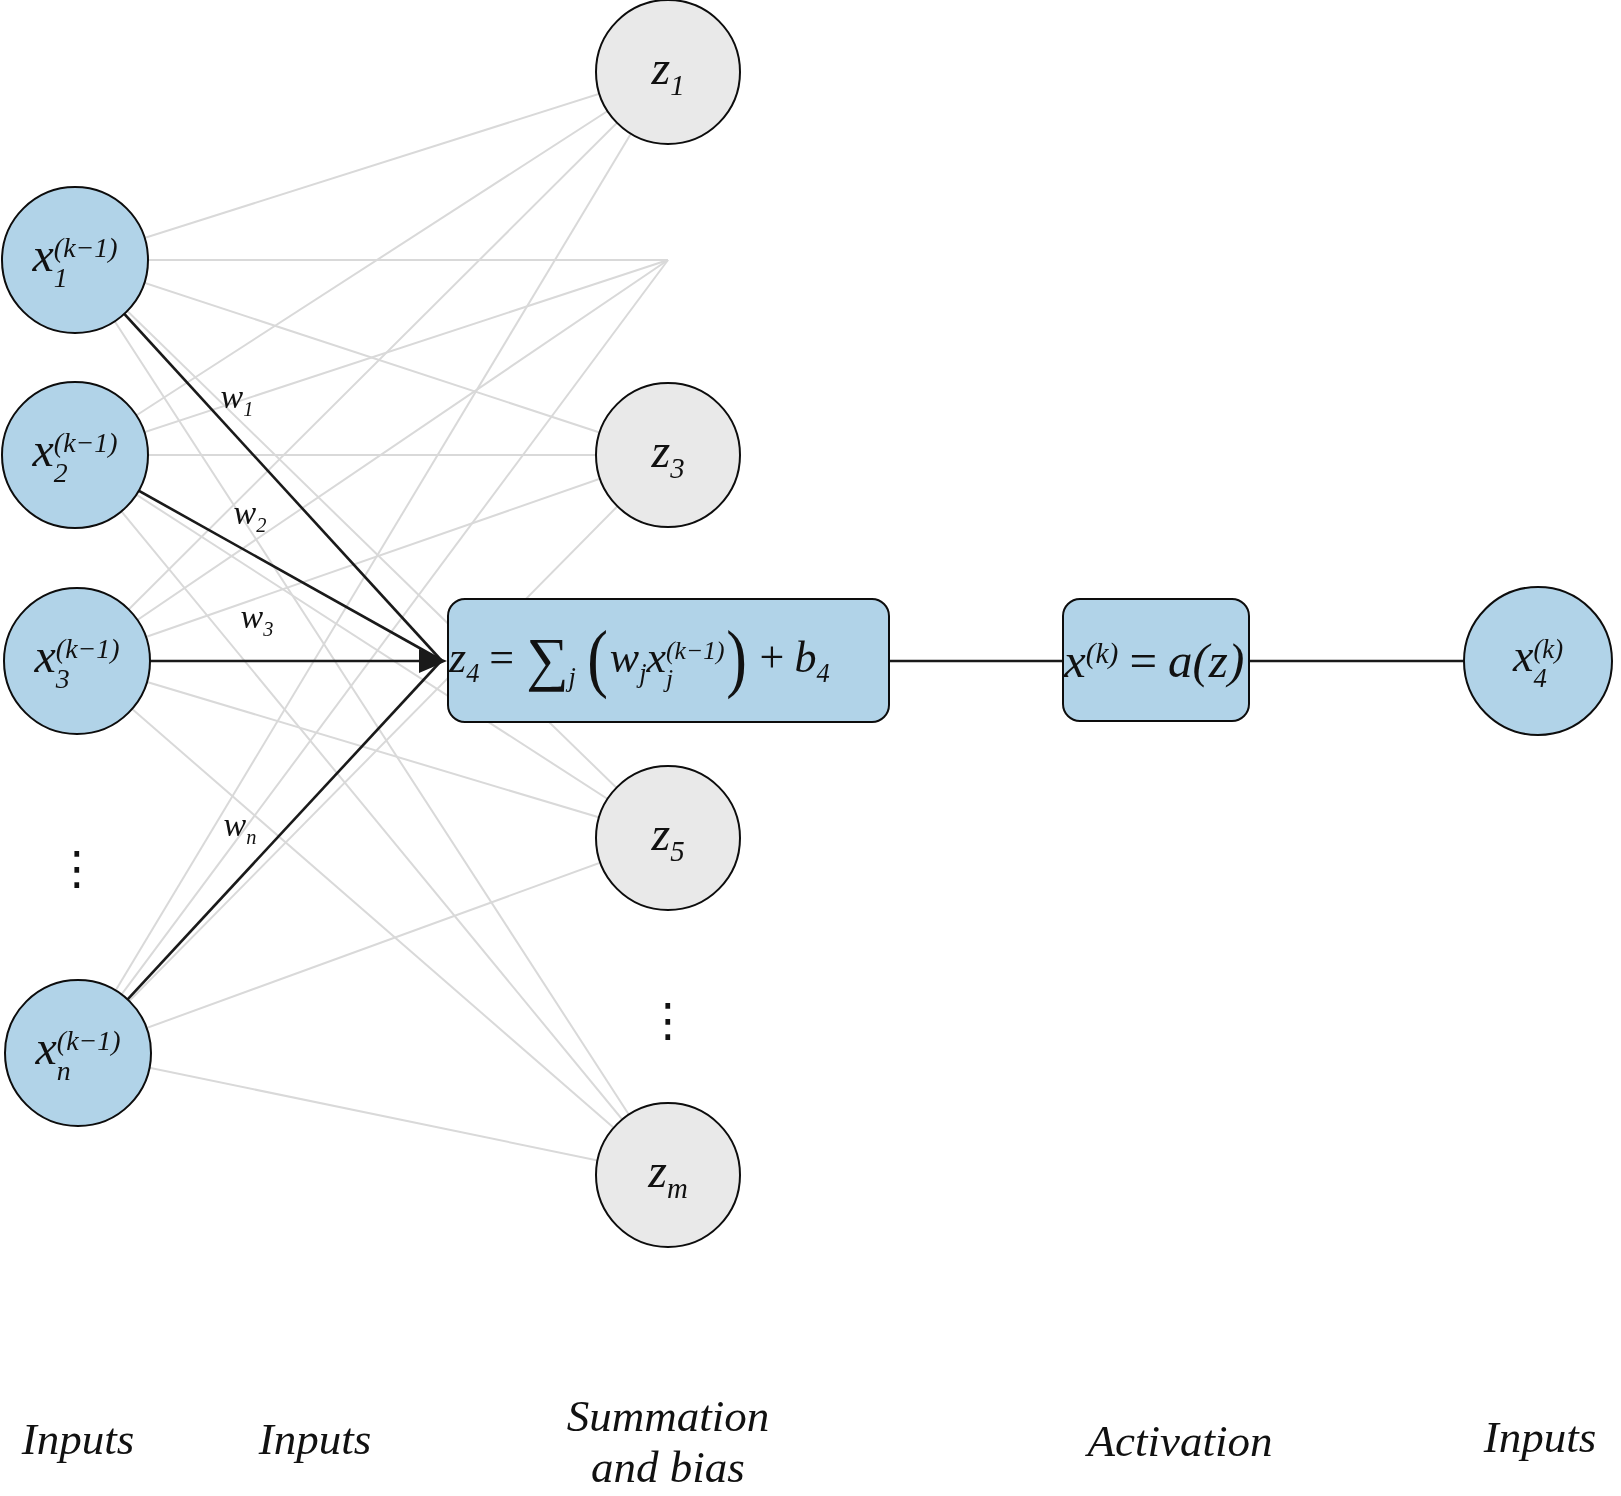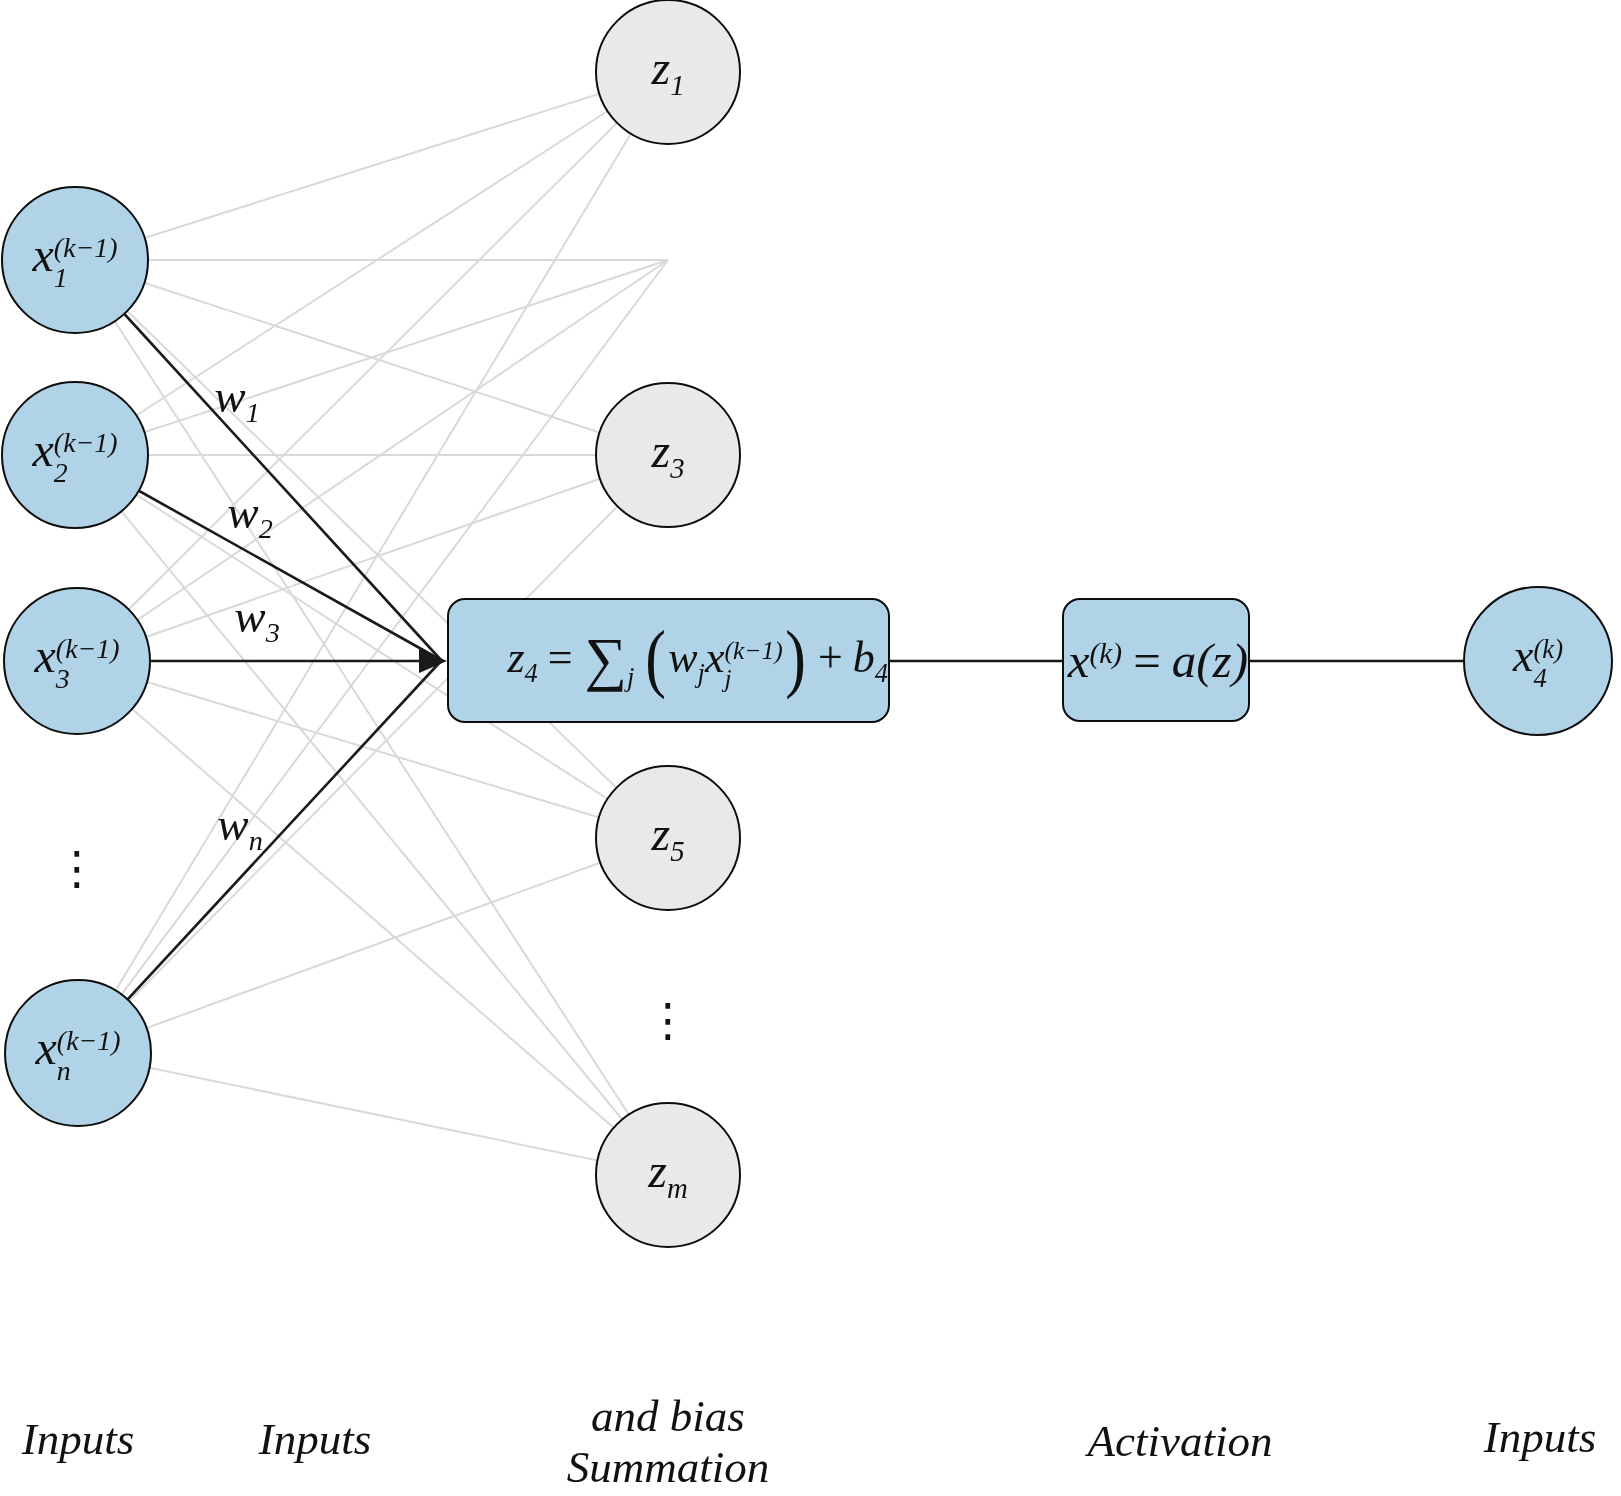--- a/index.html
+++ b/index.html
@@ -23,21 +23,21 @@
 
   .node{
     position:absolute;border:2.4px solid #0d0d0d;border-radius:50%;
     display:flex;align-items:center;justify-content:center;
   }
   .node.blue{background:var(--node-blue)}
   .node.gray{background:var(--node-gray)}
 
   .rbox{
     position:absolute;background:var(--node-blue);border:2.6px solid #0d0d0d;
-    border-radius:18px;display:flex;align-items:center;justify-content:flex-end;
+    border-radius:18px;display:flex;align-items:center;justify-content:flex-start;
   }
 
   .m{font-style:italic;font-size:48px;white-space:nowrap;line-height:1}
   .m sub{font-size:0.60em;font-style:italic;vertical-align:-0.38em;line-height:1}
   .m sup{font-size:0.60em;font-style:italic;vertical-align:0.48em;line-height:1}
   .stack{
     display:inline-flex;flex-direction:column;align-items:flex-start;
     font-size:0.58em;line-height:1.08;vertical-align:middle;
     transform:translateY(3px);font-style:italic;
   }
@@ -49,21 +49,21 @@
   .formula .sigsub{vertical-align:-0.55em}
   .formula .bigp{
     font-style:normal;font-size:1.72em;font-weight:400;display:inline-block;
     transform:scaleX(0.82);vertical-align:-0.14em;line-height:0;
   }
   .abox-m{font-size:49px}
   .abox-m .op{font-style:normal;margin:0 11px}
 
   .wlabel{
     position:absolute;transform:translate(-50%,-50%);
-    font-style:italic;font-size:47px;white-space:nowrap;line-height:1;
+    font-style:italic;font-size:34px;white-space:nowrap;line-height:1;
   }
   .wlabel sub{font-size:0.60em;font-style:italic;vertical-align:-0.38em}
 
   .vdots{
     position:absolute;transform:translate(-50%,-50%);
     font-family:"DejaVu Sans", sans-serif;font-size:46px;color:#111;line-height:1;
   }
 
   .caption{
     position:absolute;transform:translate(-50%,-50%);
@@ -170,19 +170,19 @@
   <div class="node blue" style="left:1463px;top:586px;width:150px;height:150px">
     <span class="m" style="font-size:46px"><i>x</i><span class="stack">
           <span class="sup">(k)</span>
           <span class="sub">4</span>
         </span></span>
   </div>
 
   <div class="caption" style="left:78px;top:1440px">Inputs</div>
   <div class="caption" style="left:315px;top:1440px">Inputs</div>
   <div class="caption" style="left:668px;top:1442px">
+    <div>Summation</div>
     <div>and bias</div>
-    <div>Summation</div>
   </div>
   <div class="caption" style="left:1180px;top:1442px">Activation</div>
   <div class="caption" style="left:1540px;top:1438px">Inputs</div>
 
 </div>
 
 </body></html>

